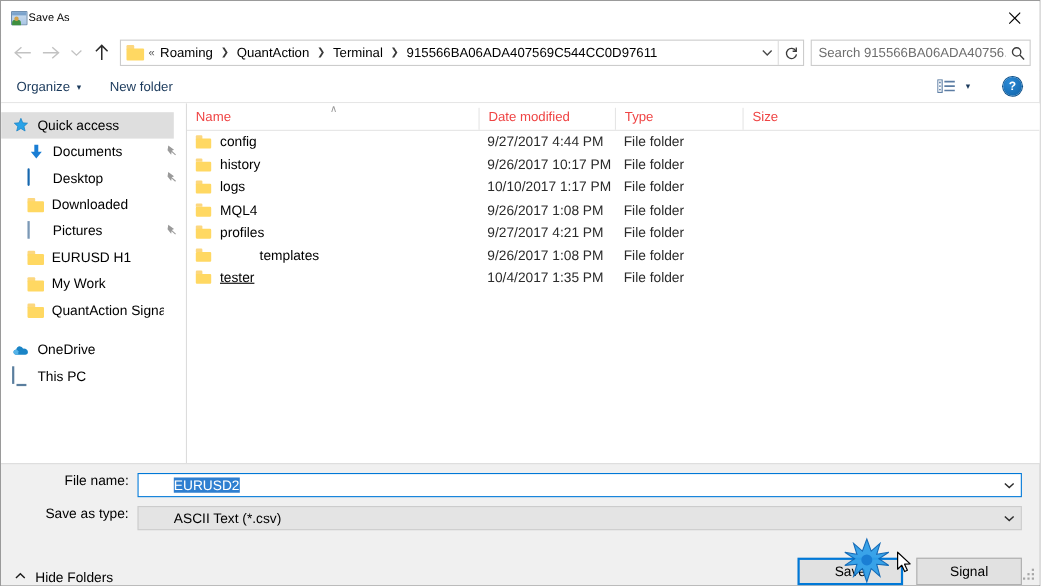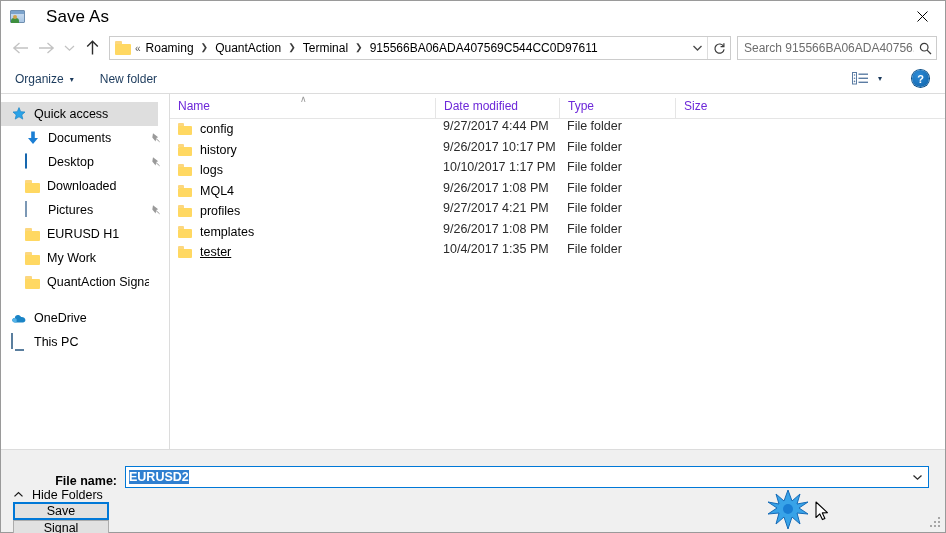--- a/index.html
+++ b/index.html
@@ -59,22 +59,22 @@
     border-radius: 50%;
     background: #d2a24c;
   }
   .title-icon .person-body {
     position: absolute; left: 1px; top: 9px;
     width: 8px; height: 5px;
     background: #3f8f3f;
     border-radius: 3px 3px 0 0;
   }
   .title-text {
-    margin-left: 20px;
-    font-size: 17px;
+    margin-left: 0;
+    font-size: 10px;
     color: #000;
     letter-spacing: 0.1px;
   }
   .close-btn {
     position: absolute;
     right: 0; top: 0;
     width: 46px; height: 30px;
     display: flex;
     align-items: center;
     justify-content: center;
@@ -338,21 +338,21 @@
     height: 24px;
     min-height: 24px;
     border-bottom: 1px solid #e5e5e5;
     display: flex;
     align-items: flex-end;
     position: relative;
     background: #fff;
   }
   .col-h {
     font-size: 12px;
-    color: #6d28d9;
+    color: #ef4444;
     padding-bottom: 4px;
     padding-left: 8px;
     box-sizing: border-box;
     border-left: 1px solid #e5e5e5;
     height: 20px;
     display: flex;
     align-items: center;
   }
   .col-h:first-child { border-left: none; }
   .sort-caret {
@@ -360,20 +360,21 @@
     left: 130px;
     top: 1px;
     font-size: 9px;
     color: #9a9a9a;
     line-height: 1;
   }
   .rows { flex: 1; overflow: hidden; }
   .frow {
     height: 20.5px;
     display: flex;
+    align-items: center;
     font-size: 12.5px;
     color: #000;
   }
   .fcell {
     box-sizing: border-box;
     padding-left: 8px;
     overflow: hidden;
     white-space: nowrap;
   }
   .fcell.name {
@@ -390,42 +391,42 @@
   }
 
   
   .bottom {
     background: #f0f0f0;
     border-top: 1px solid #dcdcdc;
     padding: 0;
   }
   .field-row {
     display: flex;
-    align-items: flex-end;
+    align-items: flex-start;
     height: 28px;
     padding: 0 16px 0 0;
-    font-weight: bold;
   }
   .field-label {
     width: 124px;
     text-align: right;
     padding-right: 8px;
     font-size: 12.5px;
     color: #000;
     box-sizing: border-box;
     flex: none;
   }
   .input-wrap {
     flex: 1;
     height: 22px;
     border: 1px solid #0078d7;
     background: #fff;
     display: flex;
     align-items: center;
     box-sizing: border-box;
+    padding-left: 29px;
   }
   .input-wrap.combo {
     border: 1px solid #cccccc;
     background: #e4e4e4;
   }
   .input-val {
     flex: 1;
     font-size: 12.5px;
     padding-left: 3px;
     color: #000;
@@ -438,25 +439,24 @@
     padding: 1px 0;
   }
   .combo-caret {
     width: 22px;
     display: flex; align-items: center; justify-content: center;
     color: #2b2b2b;
     flex: none;
   }
   .buttons-row {
     display: flex;
-    align-items: flex-start;
+    align-items: flex-end;
     height: 44px;
     padding: 0 16px 0 12px;
     position: relative;
-    flex-direction: column;
   }
   .hide-folders {
     display: flex;
     align-items: center;
     font-size: 12.5px;
     color: #000;
   }
   .hide-chev {
     margin-right: 8px;
     font-size: 10px;
@@ -794,21 +794,21 @@
                 <span class="ffront"></span>
               </span>
             <span>profiles</span>
           </div>
           <div class="fcell date" style="width:124px;">9/27/2017 4:21 PM</div>
           <div class="fcell type" style="width:116px;">File folder</div>
           <div class="fcell size" style="width:80px;"></div>
         </div>
 
         <div class="frow">
-          <div class="fcell name" style="width:265px;">
+          <div class="fcell name" style="width:265px;gap:36px;">
             <span class="row-folder-ico folder-glyph">
                 <span class="ftab"></span>
                 <span class="ffront"></span>
               </span>
             <span>templates</span>
           </div>
           <div class="fcell date" style="width:124px;">9/26/2017 1:08 PM</div>
           <div class="fcell type" style="width:116px;">File folder</div>
           <div class="fcell size" style="width:80px;"></div>
         </div>
@@ -836,20 +836,31 @@
       <div class="input-wrap">
         <div class="input-val"><span class="sel">EURUSD2</span></div>
         <div class="combo-caret">
           <svg width="11" height="7" viewBox="0 0 11 7">
               <path d="M1.5 1.5 L5.5 5.2 L9.5 1.5" fill="none" stroke="#2b2b2b" stroke-width="1.3"></path>
             </svg>
         </div>
       </div>
     </div>
 
+    <div class="field-row" style="height:28px;">
+      <div class="field-label">Save as type:</div>
+      <div class="input-wrap combo">
+        <div class="input-val">ASCII Text (*.csv)</div>
+        <div class="combo-caret">
+          <svg width="11" height="7" viewBox="0 0 11 7">
+              <path d="M1.5 1.5 L5.5 5.2 L9.5 1.5" fill="none" stroke="#2b2b2b" stroke-width="1.3"></path>
+            </svg>
+        </div>
+      </div>
+    </div>
 
     <div class="buttons-row">
       <div class="hide-folders">
         <span class="hide-chev">
           <svg width="11" height="7" viewBox="0 0 11 7">
               <path d="M1.5 5.4 L5.5 1.6 L9.5 5.4" fill="none" stroke="#1a1a1a" stroke-width="1.3"></path>
             </svg>
         </span>
         <span>Hide Folders</span>
       </div>

